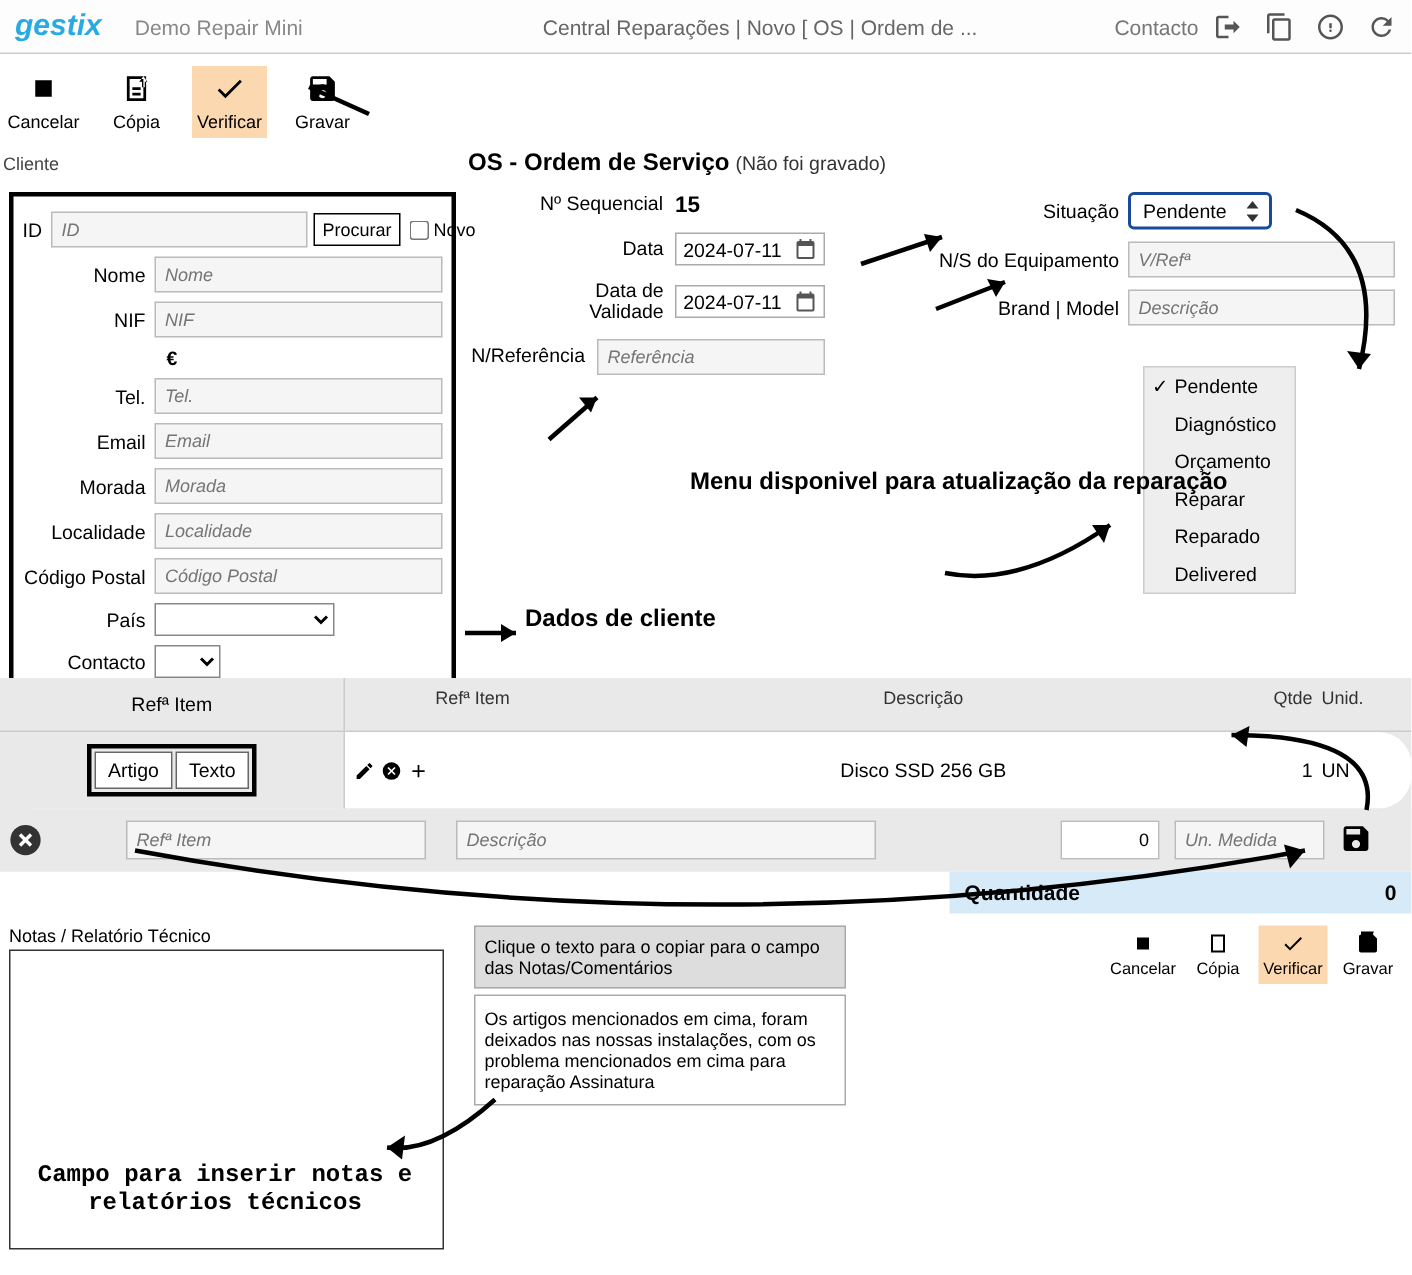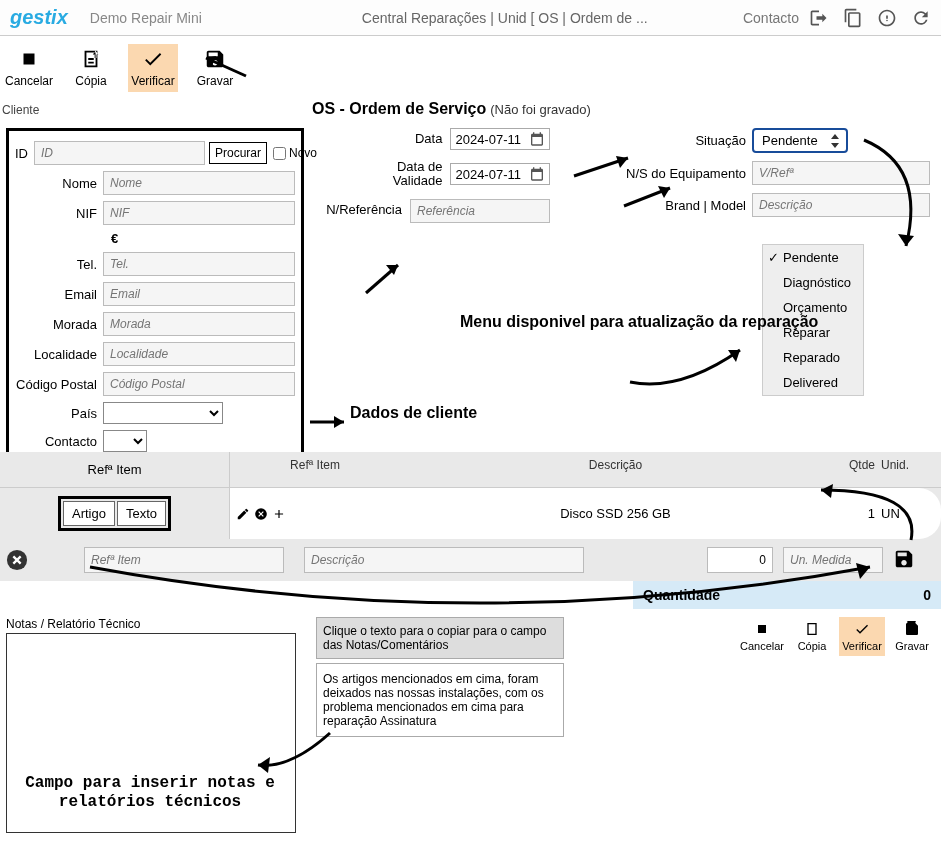--- a/index.html
+++ b/index.html
@@ -40,21 +40,21 @@
 .contacto-sel { min-width: 44px !important; }
 .euro-row { padding-left: 96px; font-weight: bold; }
 
 .order-meta { position: absolute; left: 330px; top: 6px; width: 220px; }
 .meta-row { display: flex; align-items: center; margin-bottom: 10px; justify-content: flex-end; }
 .meta-row label { font-size: 13px; text-align: right; padding-right: 8px; line-height: 1.1; }
 .meta-row .seq-val { font-size: 15px; font-weight: bold; }
 .date-field { display: flex; align-items: center; border: 1px solid #aaa; padding: 2px 4px; background: #fff; }
 .date-field span { font-size: 13px; }
 .cal-icon { width: 16px; height: 16px; margin-left: 8px; }
-.ref-input { border: 1px solid #bbb; background: #f5f5f5; padding: 4px 6px; font-size: 12px; font-style: italic; color: #888; width: 140px; }
+.ref-input { border: 1px solid #bbb; background: #f5f5f5; padding: 4px 6px; font-size: 12px; font-style: italic; color: #888; width: 152px; }
 
 .right-meta { position: absolute; left: 620px; top: 6px; width: 310px; }
 .rmeta-row { display: flex; align-items: center; margin-bottom: 8px; }
 .rmeta-row label { width: 132px; text-align: right; font-size: 13px; padding-right: 6px; }
 .status-select { border: 2px solid #184c9a; border-radius: 4px; padding: 3px 6px 3px 8px; font-size: 13px; background: #fff; cursor: pointer; display: flex; align-items: center; gap: 6px; width: 96px; justify-content: space-between; }
 .rmeta-row input { flex: 1; border: 1px solid #bbb; background: #f5f5f5; padding: 4px 6px; font-size: 12px; font-style: italic; color: #888; }
 
 .dropdown-menu { position: absolute; left: 762px; top: 122px; width: 102px; background: #eee; border: 1px solid #ccc; font-size: 13px; }
 .dropdown-menu .dd-item { padding: 5px 8px 5px 20px; position: relative; cursor: pointer; }
 .dropdown-menu .dd-item.selected::before { content: "✓"; position: absolute; left: 5px; }
@@ -117,21 +117,21 @@
 .mini-tool.highlight { background: #fbd8b0; }
 
 .anno-bottom { position: absolute; font-size: 16px; font-weight: bold; }
 </style>
 </head>
 <body>
 
 <div class="topbar">
   <span class="logo">gestix</span>
   <span class="top-title">Demo Repair Mini</span>
-  <span class="top-crumb">Central Reparações | Unid [ OS | Ordem de ...</span>
+  <span class="top-crumb">Central Reparações | Novo [ OS | Ordem de ...</span>
   <span class="top-user">Contacto</span>
   <span class="top-icons">
     <svg viewBox="0 0 24 24">
         <path d="M16 17l5-5-5-5v3H9v4h7v3zM4 5h8V3H4c-1.1 0-2 .9-2 2v14c0 1.1.9 2 2 2h8v-2H4V5z"></path>
       </svg>
     <svg viewBox="0 0 24 24">
         <path d="M16 1H4c-1.1 0-2 .9-2 2v14h2V3h12V1zm3 4H8c-1.1 0-2 .9-2 2v14c0 1.1.9 2 2 2h11c1.1 0 2-.9 2-2V7c0-1.1-.9-2-2-2zm0 16H8V7h11v14z"></path>
       </svg>
     <svg viewBox="0 0 24 24">
         <path d="M12 2C6.48 2 2 6.48 2 12s4.48 10 10 10 10-4.48 10-10S17.52 2 12 2zm0 18c-4.41 0-8-3.59-8-8s3.59-8 8-8 8 3.59 8 8-3.59 8-8 8zm0-6c-.55 0-1 .45-1 1s.45 1 1 1 1-.45 1-1-.45-1-1-1zm1-5h-2v4h2V9z"></path>
@@ -222,20 +222,24 @@
       <label>País</label>
       <select><option></option></select>
     </div>
     <div class="form-row">
       <label>Contacto</label>
       <select class="contacto-sel"><option></option></select>
     </div>
   </div>
 
   <div class="order-meta">
+    <div class="meta-row">
+      <label><span>Nº Sequencial</span></label>
+      <span class="seq-val" style="width:100px;">15</span>
+    </div>
     <div class="meta-row">
       <label>Data</label>
       <div class="date-field">
         <span>2024-07-11</span>
         <svg class="cal-icon" viewBox="0 0 24 24">
             <path fill="#555" d="M19 4h-1V2h-2v2H8V2H6v2H5c-1.1 0-2 .9-2 2v14c0 1.1.9 2 2 2h14c1.1 0 2-.9 2-2V6c0-1.1-.9-2-2-2zm0 16H5V9h14v11z"></path>
           </svg>
       </div>
     </div>
     <div class="meta-row">

